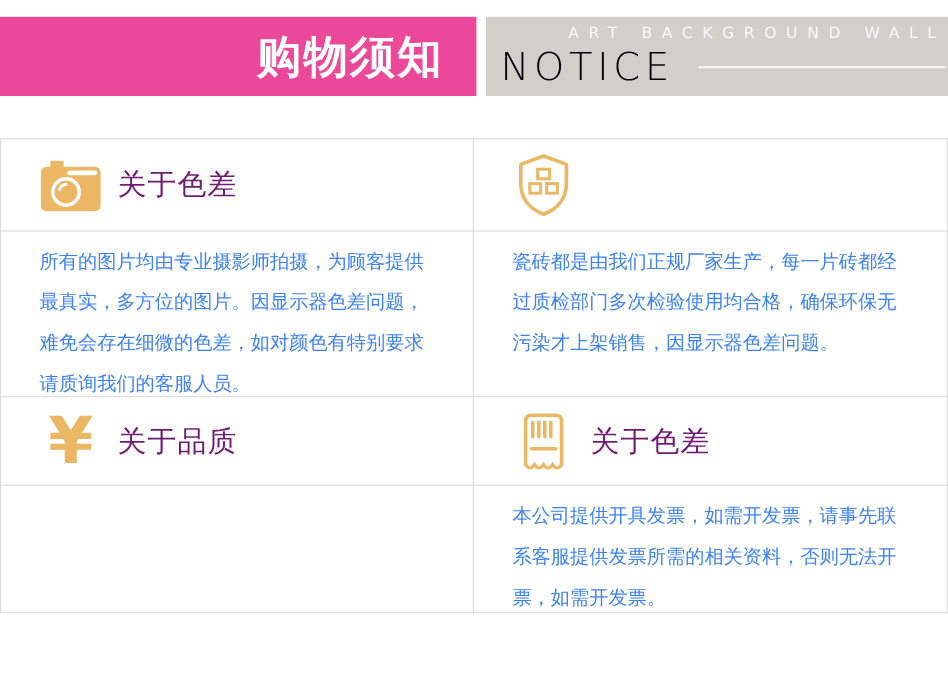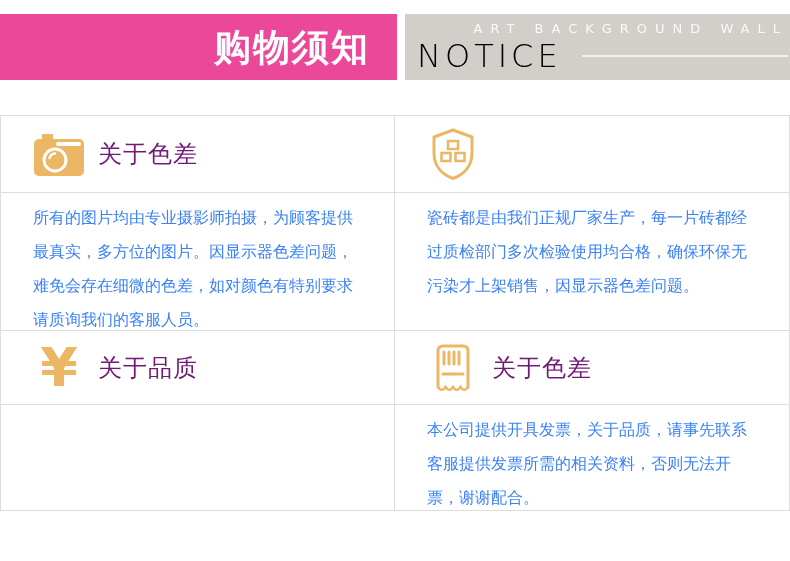--- a/index.html
+++ b/index.html
@@ -125,16 +125,16 @@
           <line x1="13" y1="10" x2="13" y2="22" stroke="#ecb765" stroke-width="3" stroke-linecap="round"></line>
           <line x1="18" y1="10" x2="18" y2="22" stroke="#ecb765" stroke-width="3" stroke-linecap="round"></line>
           <line x1="23" y1="10" x2="23" y2="22" stroke="#ecb765" stroke-width="3" stroke-linecap="round"></line>
           <line x1="28" y1="10" x2="28" y2="22" stroke="#ecb765" stroke-width="3" stroke-linecap="round"></line>
           <line x1="12" y1="32" x2="32" y2="32" stroke="#ecb765" stroke-width="3" stroke-linecap="round"></line>
           <path d="M7 45 Q10.75 51 14.5 45 Q18.25 51 22 45 Q25.75 51 29.5 45 Q33.25 51 37 45" fill="none" stroke="#ecb765" stroke-width="2.5"></path>
         </svg>
       </span>
       <span class="sec-title">关于色差</span>
     </div>
-    <div class="sec-body">本公司提供开具发票，关于品质，请事先联系客服提供发票所需的相关资料，否则无法开票，谢谢配合。</div>
+    <div class="sec-body">本公司提供开具发票，如需开发票，请事先联系客服提供发票所需的相关资料，否则无法开票，如需开发票。</div>
   </div>
 
 </div>
 
 </body></html>

